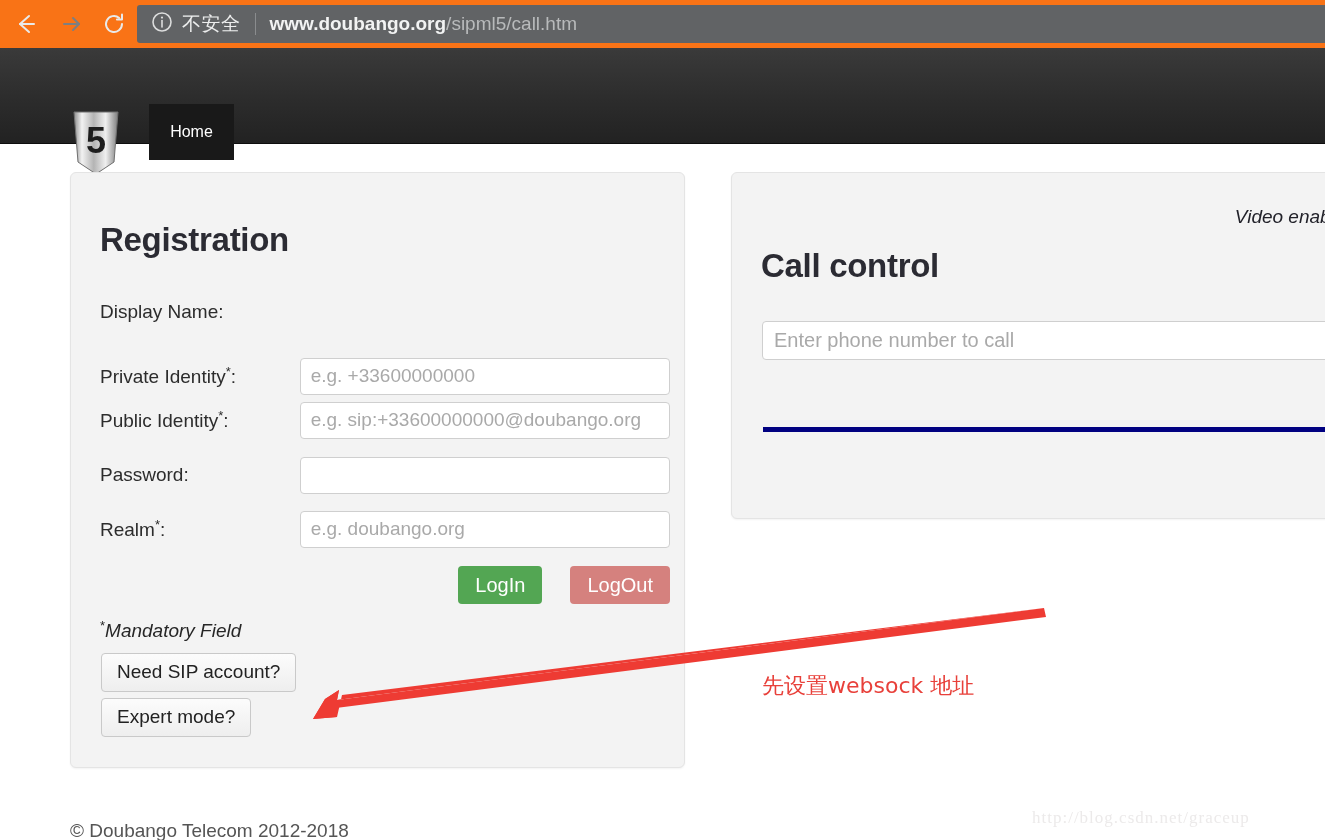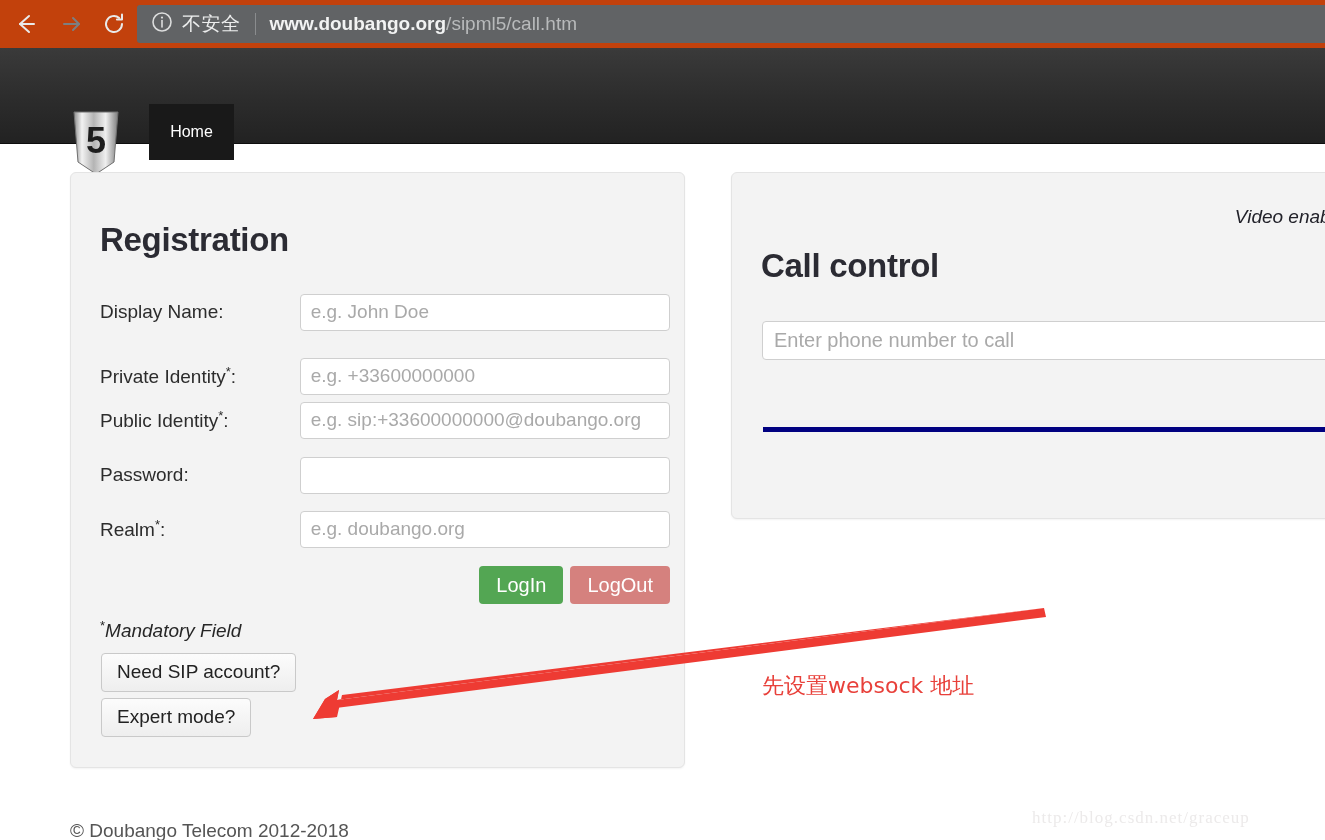--- a/index.html
+++ b/index.html
@@ -8,21 +8,21 @@
     overflow: hidden;
     background: #ffffff;
     font-family: "Liberation Sans", sans-serif;
   }
   #root { position: relative; width: 1325px; height: 840px; }
 
   
   .browser-toolbar {
     position: absolute; top: 0; left: 0;
     width: 1325px; height: 48px;
-    background: #c2410c;
+    background: #f97316;
     display: flex; align-items: center;
   }
   .nav-btn {
     width: 40px; height: 40px;
     display: flex; align-items: center; justify-content: center;
     flex: 0 0 auto;
   }
   .nav-btn svg { display: block; }
   .omnibox {
     position: absolute; left: 137px; top: 5px;
@@ -121,21 +121,21 @@
     color: #333;
     font-family: "Liberation Sans", sans-serif;
     outline: none;
   }
   .txt-input::placeholder { color: #a9a9a9; opacity: 1; }
 
   
   .btn-row {
     position: absolute; left: 29px; top: 393px;
     width: 570px;
-    display: flex; justify-content: flex-end; gap: 7px;
+    display: flex; justify-content: flex-end; gap: 28px;
   }
   .btn {
     border: none; border-radius: 4px;
     font-size: 20px; color: #ffffff;
     font-family: "Liberation Sans", sans-serif;
     padding: 9px 17px;
     cursor: pointer;
     line-height: 1;
   }
   .btn-login  { background: #53a653; }
@@ -276,21 +276,20 @@
     <div class="home-tab">
       <span>Home</span>
     </div>
   </div>
 
   <div class="panel" id="panel-registration">
     <div class="panel-title" id="reg-title">Registration</div>
 
     <div class="form-row" style="top:120px;">
       <div class="form-label">Display Name:</div>
-      <input class="txt-input" type="text" placeholder="e.g. John Doe" style="">
     </div>
 
     <div class="form-row" style="top:184px;">
       <div class="form-label"><span>Private Identity</span><sup>*</sup>:</div>
       <input class="txt-input" type="text" placeholder="e.g. +33600000000" style="">
     </div>
 
     <div class="form-row" style="top:228px;">
       <div class="form-label"><span>Public Identity</span><sup>*</sup>:</div>
       <input class="txt-input" type="text" placeholder="e.g. sip:+33600000000@doubango.org" style="">

